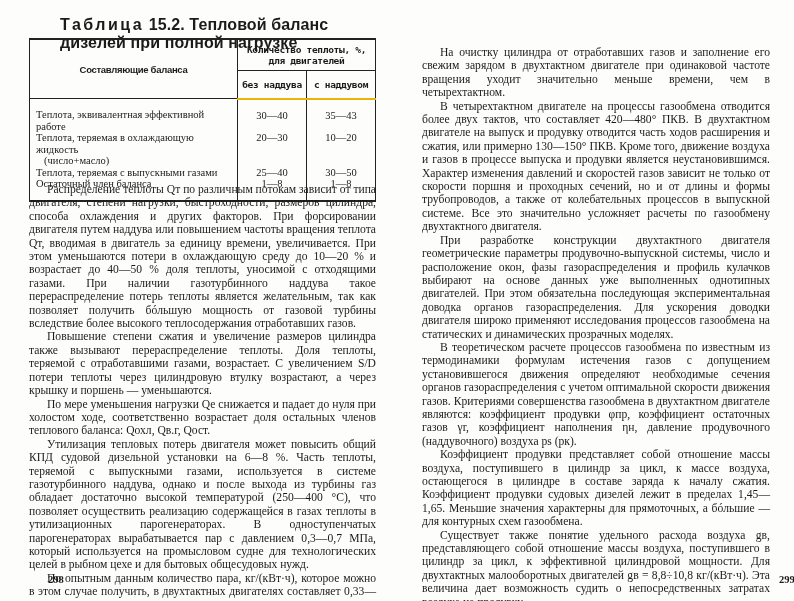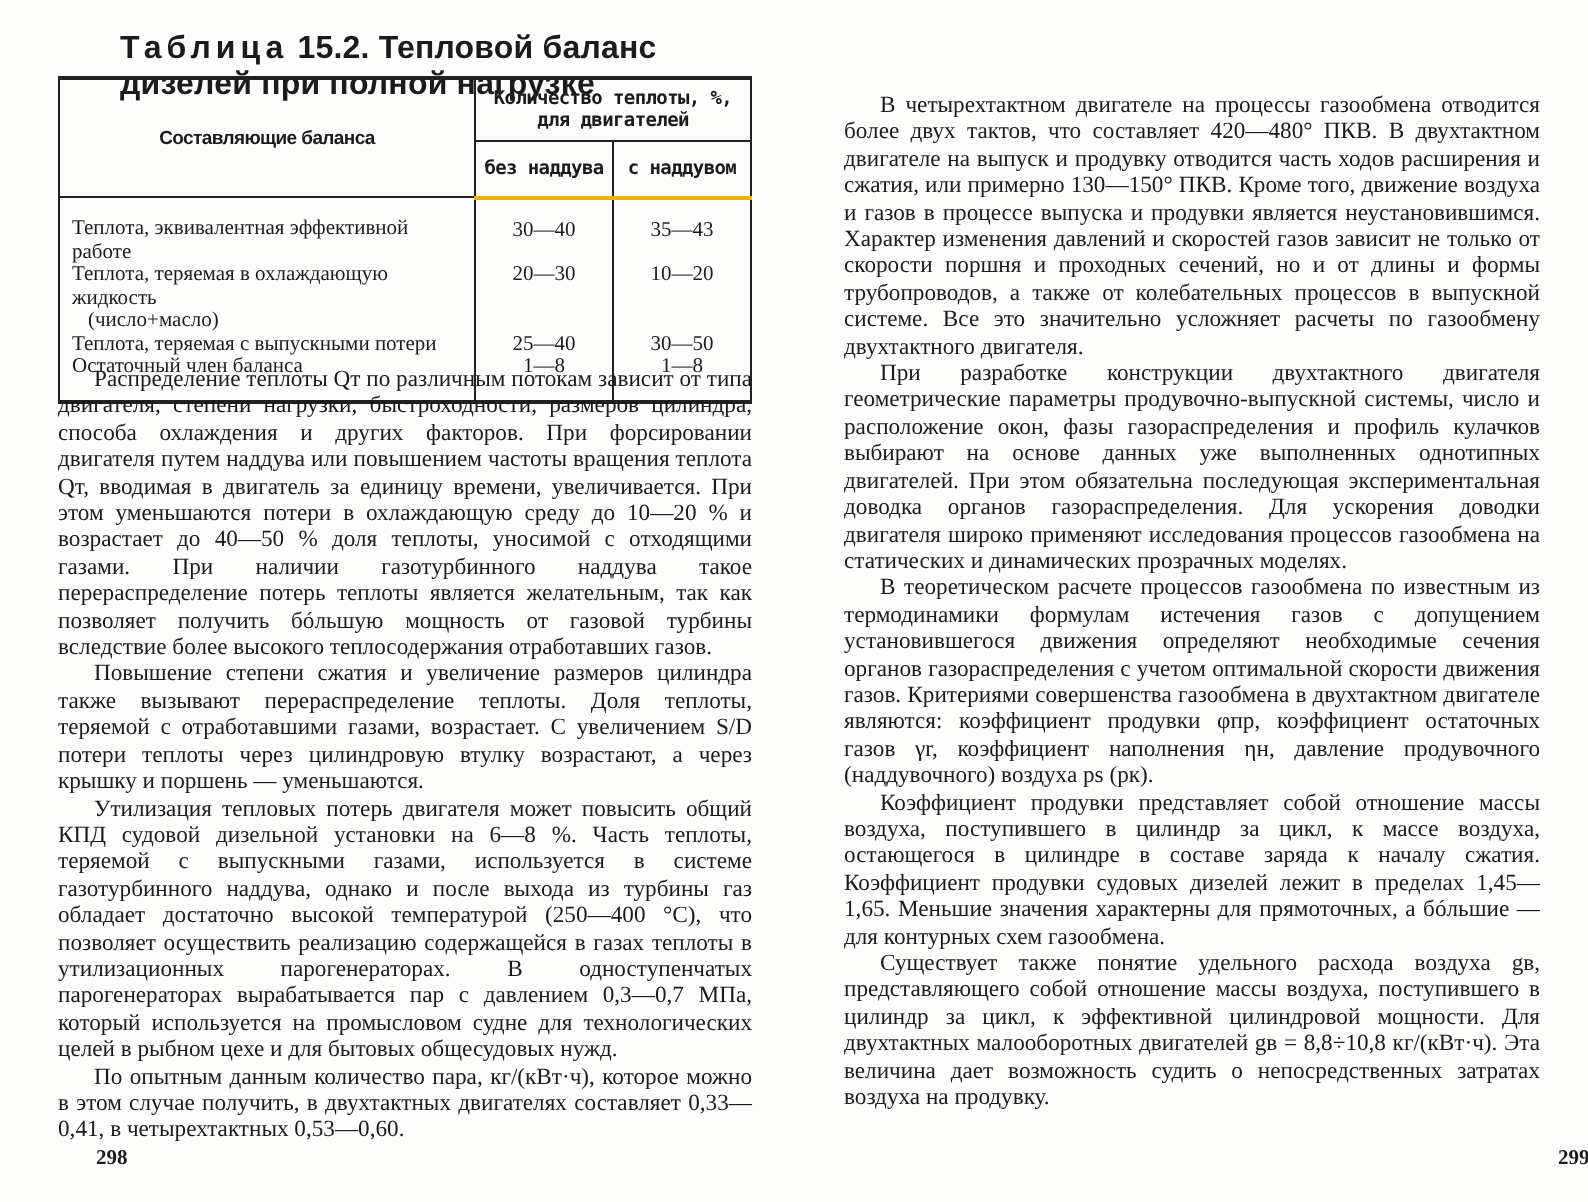--- a/index.html
+++ b/index.html
@@ -97,46 +97,48 @@
       </tr>
       <tr>
         <td class="name">
           <div>Теплота, теряемая в охлаждающую жидкость</div>
           <div class="cont">(число+масло)</div>
         </td>
         <td class="val">20—30</td>
         <td class="val">10—20</td>
       </tr>
       <tr>
-        <td class="name">Теплота, теряемая с выпускными потери</td>
+        <td class="name">Теплота, теряемая с выпускными газами</td>
         <td class="val">25—40</td>
         <td class="val">30—50</td>
       </tr>
       <tr class="last">
         <td class="name">Остаточный член баланса</td>
         <td class="val">1—8</td>
         <td class="val">1—8</td>
       </tr>
     </tbody>
   </table>
 
   <div class="text-block left-text">
     <p>Распределение теплоты Qт по различным потокам зависит от типа двигателя, степени нагрузки, быстроходности, размеров цилиндра, способа охлаждения и других факторов. При форсировании двигателя путем наддува или повышением частоты вращения теплота Qт, вводимая в двигатель за единицу времени, увеличивается. При этом уменьшаются потери в охлаждающую среду до 10—20 % и возрастает до 40—50 % доля теплоты, уносимой с отходящими газами. При наличии газотурбинного наддува такое перераспределение потерь теплоты является желательным, так как позволяет получить бóльшую мощность от газовой турбины вследствие более высокого теплосодержания отработавших газов.</p>
     <p>Повышение степени сжатия и увеличение размеров цилиндра также вызывают перераспределение теплоты. Доля теплоты, теряемой с отработавшими газами, возрастает. С увеличением S/D потери теплоты через цилиндровую втулку возрастают, а через крышку и поршень — уменьшаются.</p>
+    <p>По мере уменьшения нагрузки Qe снижается и падает до нуля при холостом ходе, соответственно возрастает доля остальных членов теплового баланса: Qохл, Qв.г, Qост.</p>
     <p>Утилизация тепловых потерь двигателя может повысить общий КПД судовой дизельной установки на 6—8 %. Часть теплоты, теряемой с выпускными газами, используется в системе газотурбинного наддува, однако и после выхода из турбины газ обладает достаточно высокой температурой (250—400 °С), что позволяет осуществить реализацию содержащейся в газах теплоты в утилизационных парогенераторах. В одноступенчатых парогенераторах вырабатывается пар с давлением 0,3—0,7 МПа, который используется на промысловом судне для технологических целей в рыбном цехе и для бытовых общесудовых нужд.</p>
     <p>По опытным данным количество пара, кг/(кВт·ч), которое можно в этом случае получить, в двухтактных двигателях составляет 0,33—0,41, в четырехтактных 0,53—0,60.</p>
 
   </div>
 
   <div class="page-number pn-left">298</div>
 </div>
 
 <div class="page page-right">
 
   <div class="text-block right-text">
+    <p>На очистку цилиндра от отработавших газов и заполнение его свежим зарядом в двухтактном двигателе при одинаковой частоте вращения уходит значительно меньше времени, чем в четырехтактном.</p>
     <p>В четырехтактном двигателе на процессы газообмена отводится более двух тактов, что составляет 420—480° ПКВ. В двухтактном двигателе на выпуск и продувку отводится часть ходов расширения и сжатия, или примерно 130—150° ПКВ. Кроме того, движение воздуха и газов в процессе выпуска и продувки является неустановившимся. Характер изменения давлений и скоростей газов зависит не только от скорости поршня и проходных сечений, но и от длины и формы трубопроводов, а также от колебательных процессов в выпускной системе. Все это значительно усложняет расчеты по газообмену двухтактного двигателя.</p>
     <p>При разработке конструкции двухтактного двигателя геометрические параметры продувочно-выпускной системы, число и расположение окон, фазы газораспределения и профиль кулачков выбирают на основе данных уже выполненных однотипных двигателей. При этом обязательна последующая экспериментальная доводка органов газораспределения. Для ускорения доводки двигателя широко применяют исследования процессов газообмена на статических и динамических прозрачных моделях.</p>
     <p>В теоретическом расчете процессов газообмена по известным из термодинамики формулам истечения газов с допущением установившегося движения определяют необходимые сечения органов газораспределения с учетом оптимальной скорости движения газов. Критериями совершенства газообмена в двухтактном двигателе являются: коэффициент продувки φпр, коэффициент остаточных газов γr, коэффициент наполнения ηн, давление продувочного (наддувочного) воздуха ps (pк).</p>
     <p>Коэффициент продувки представляет собой отношение массы воздуха, поступившего в цилиндр за цикл, к массе воздуха, остающегося в цилиндре в составе заряда к началу сжатия. Коэффициент продувки судовых дизелей лежит в пределах 1,45—1,65. Меньшие значения характерны для прямоточных, а бóльшие — для контурных схем газообмена.</p>
     <p>Существует также понятие удельного расхода воздуха gв, представляющего собой отношение массы воздуха, поступившего в цилиндр за цикл, к эффективной цилиндровой мощности. Для двухтактных малооборотных двигателей gв = 8,8÷10,8 кг/(кВт·ч). Эта величина дает возможность судить о непосредственных затратах воздуха на продувку.</p>
 
   </div>
 
   <div class="page-number pn-right">299</div>
 </div>

